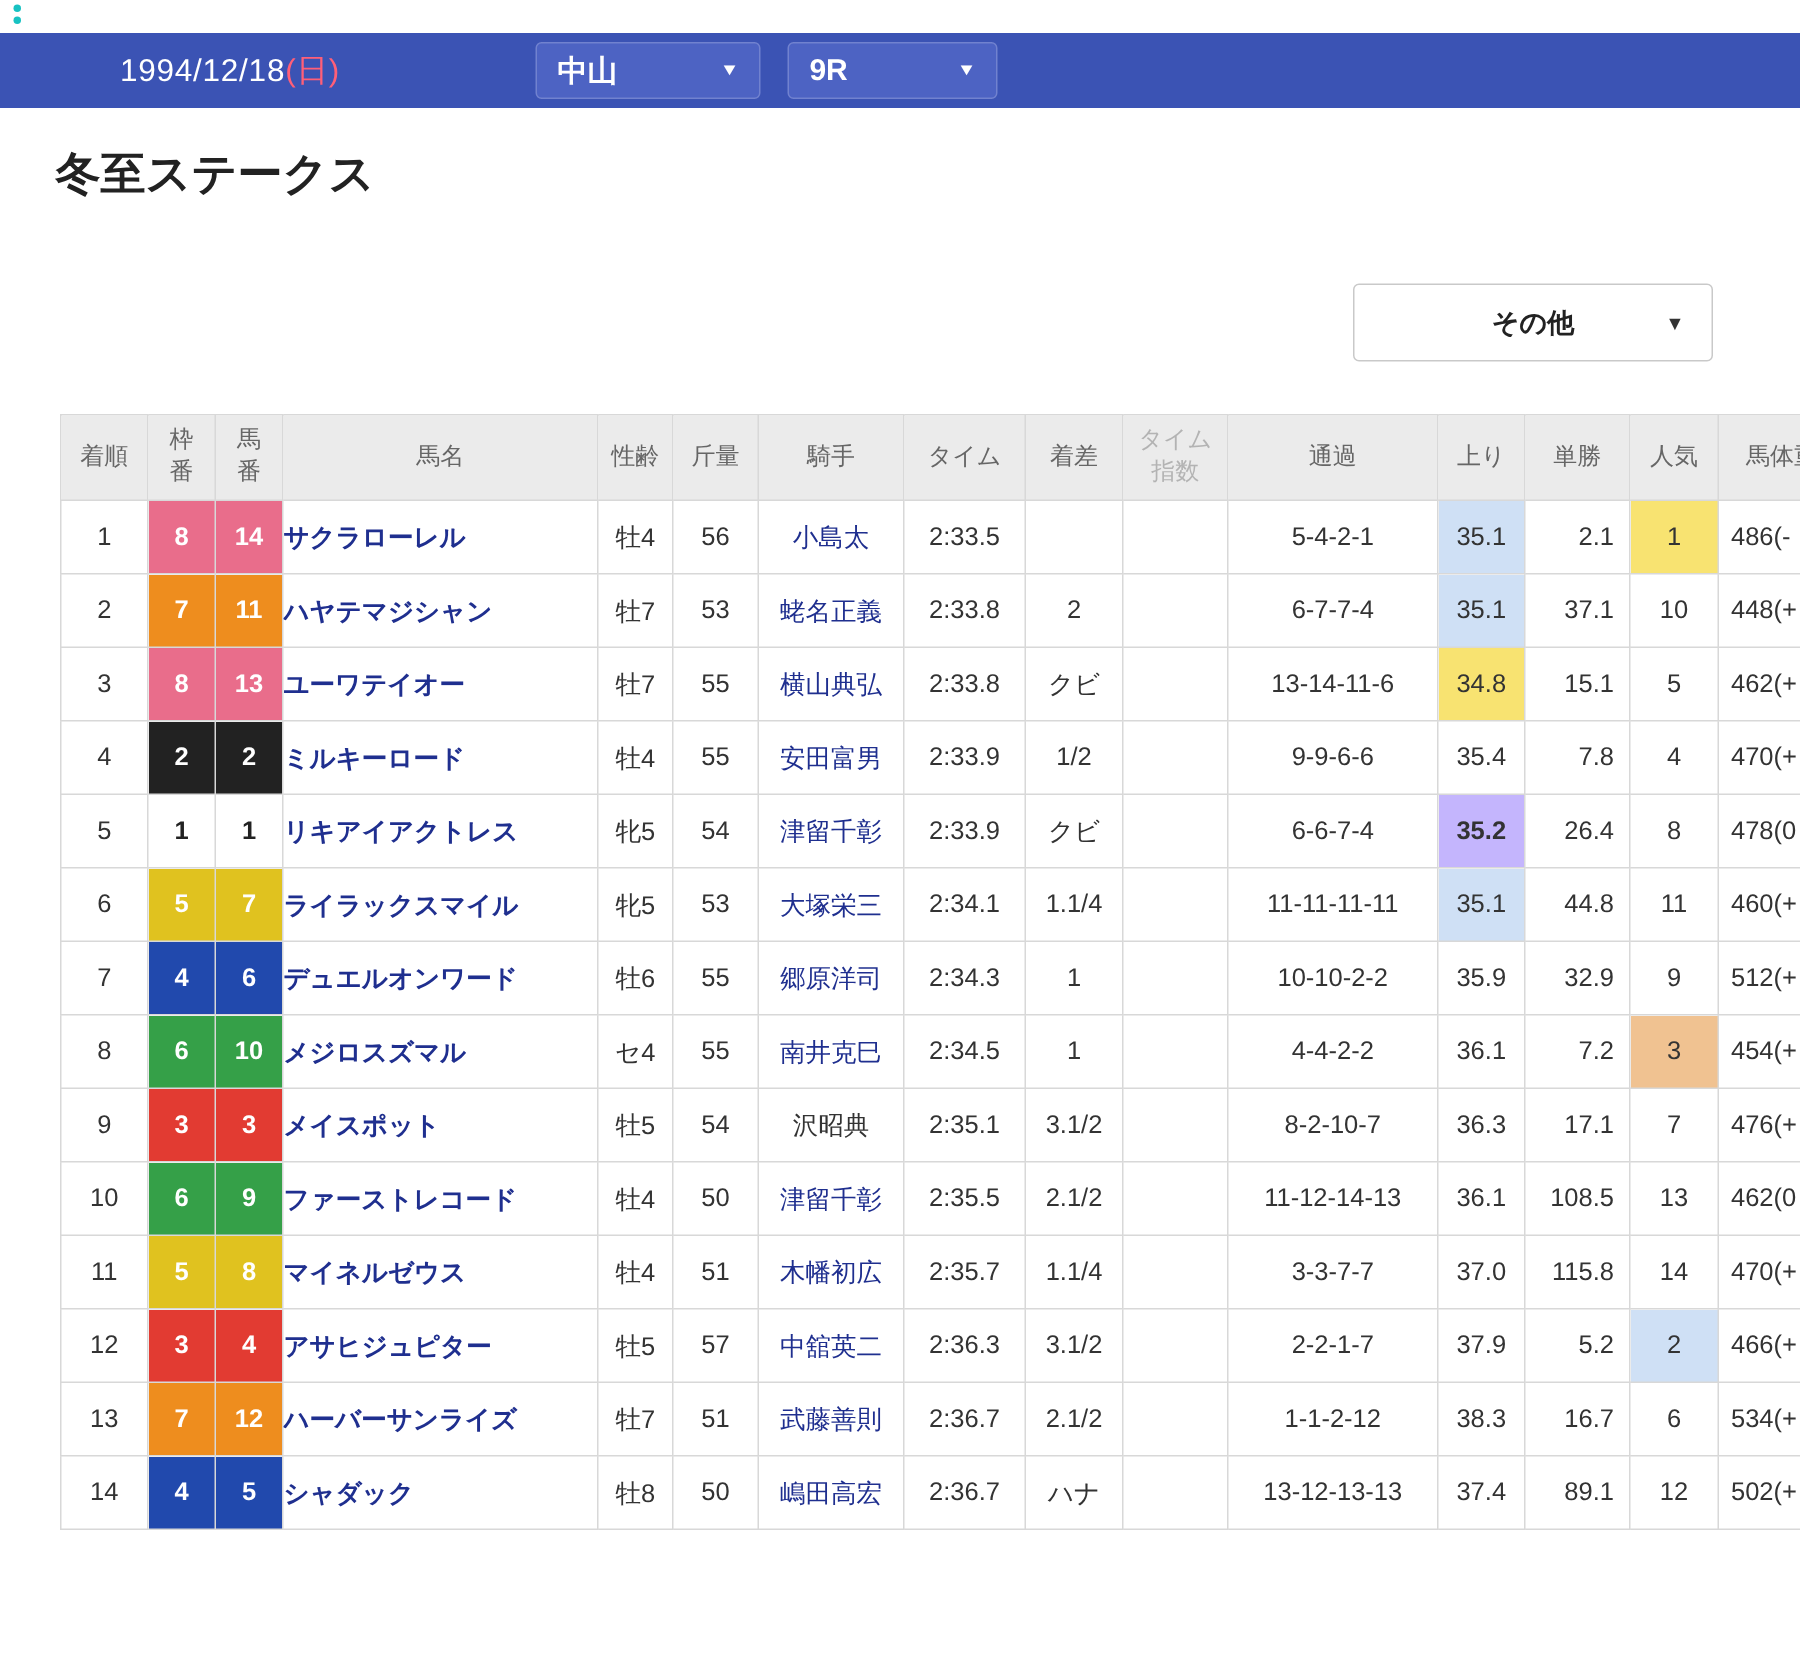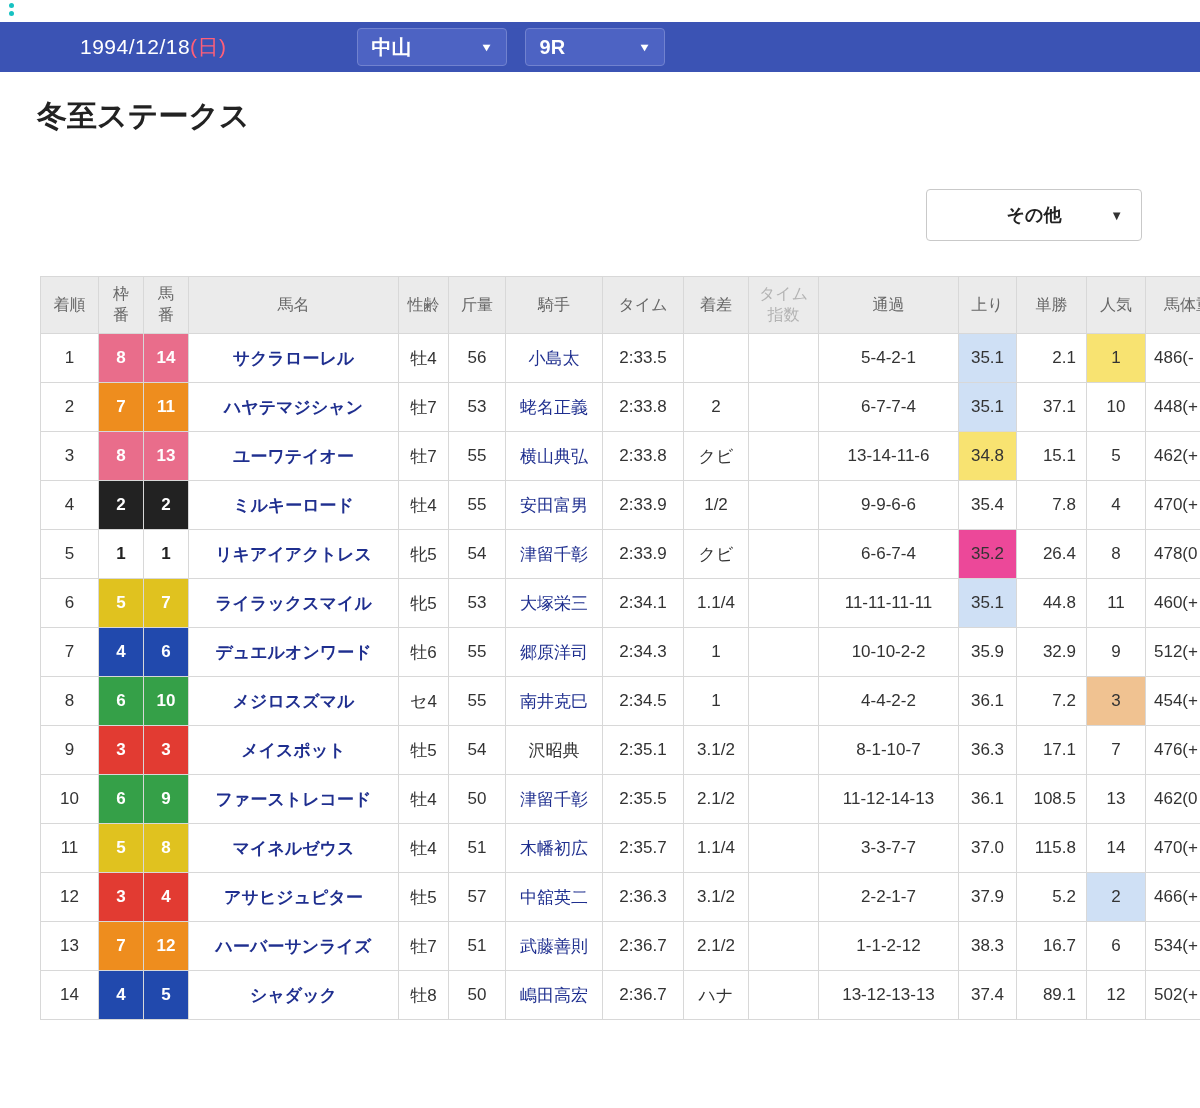--- a/index.html
+++ b/index.html
@@ -34,39 +34,39 @@
   .content { padding-left: 37px; }
   .race-title { margin-top: 24px; font-size: 30px; font-weight: bold; color: #222; }
   .race-info { margin-top: 16px; font-size: 17px; color: #333; }
   .race-info .course { color: #119c30; margin-left: 6px; }
   .race-info .weather { margin-left: 8px; }
   .race-info .sun { color: #f7a919; font-size: 19px; margin: 0 1px; }
   .race-detail { margin-top: 9px; font-size: 17px; color: #333; }
 
   .other-row { display: flex; justify-content: flex-end; padding-right: 58px; margin-top: 52px; }
   .other-select {
-    width: 216px; height: 52px; background: #fff;
+    width: 240px; height: 52px; background: #fff;
     border: 1px solid #c9c9c9; border-radius: 4px;
     display: flex; align-items: center; justify-content: center;
     position: relative; font-size: 18px; font-weight: bold; color: #222; cursor: pointer;
   }
   .other-select .tri { position: absolute; right: 18px; font-size: 13px; color: #333; }
 
   .table-wrap { margin-top: 35px; margin-left: 40px; width: 1215px; }
   table { border-collapse: collapse; table-layout: fixed; width: 1215px; font-size: 17px; }
   th, td { border: 1px solid #d8d8d8; text-align: center; overflow: hidden; white-space: nowrap; }
   thead th {
     background: #ebebeb; color: #666; font-weight: normal;
     font-size: 16px; height: 57px; line-height: 1.3;
   }
   thead th.h-index { color: #b3b3b3; }
   thead th.c-hweight { text-align: left; padding-left: 18px; }
   tbody td { height: 49px; color: #333; background: #fff; }
   td.c-frame { font-weight: bold; }
-  td.c-name { text-align: center; }
+  td.c-name { text-align: left; }
   td.c-name a { font-weight: bold; }
   a.tbl-link { color: #1f2f8f; text-decoration: none; cursor: pointer; }
   td.c-odds { text-align: right; padding-right: 10px; }
   td.c-hweight { text-align: left; padding-left: 8px; }
 </style>
 </head>
 <body>
 
 <div class="top-strip">
   <div class="app-dots">
@@ -212,21 +212,21 @@
           <td class="c-frame" style="background: rgb(255, 255, 255); color: rgb(34, 34, 34);">1</td>
           <td class="c-frame" style="background: rgb(255, 255, 255); color: rgb(34, 34, 34);">1</td>
           <td class="c-name"><a class="tbl-link">リキアイアクトレス</a></td>
           <td>牝5</td>
           <td>54</td>
           <td><a class="tbl-link">津留千彰</a></td>
           <td>2:33.9</td>
           <td>クビ</td>
           <td></td>
           <td>6-6-7-4</td>
-          <td style="background: #ec4899;">35.2</td>
+          <td style="background: #c4b5fd; font-weight: bold;">35.2</td>
           <td class="c-odds">26.4</td>
           <td>8</td>
           <td class="c-hweight">478(0</td>
         </tr>
         <tr>
           <td>6</td>
           <td class="c-frame" style="background: rgb(224, 194, 31); color: rgb(255, 255, 255);">5</td>
           <td class="c-frame" style="background: rgb(224, 194, 31); color: rgb(255, 255, 255);">7</td>
           <td class="c-name"><a class="tbl-link">ライラックスマイル</a></td>
           <td>牝5</td>
@@ -279,21 +279,21 @@
           <td>9</td>
           <td class="c-frame" style="background: rgb(226, 59, 50); color: rgb(255, 255, 255);">3</td>
           <td class="c-frame" style="background: rgb(226, 59, 50); color: rgb(255, 255, 255);">3</td>
           <td class="c-name"><a class="tbl-link">メイスポット</a></td>
           <td>牡5</td>
           <td>54</td>
           <td>沢昭典</td>
           <td>2:35.1</td>
           <td>3.1/2</td>
           <td></td>
-          <td>8-1-10-7</td>
+          <td>8-2-10-7</td>
           <td>36.3</td>
           <td class="c-odds">17.1</td>
           <td>7</td>
           <td class="c-hweight">476(+</td>
         </tr>
         <tr>
           <td>10</td>
           <td class="c-frame" style="background: rgb(53, 160, 72); color: rgb(255, 255, 255);">6</td>
           <td class="c-frame" style="background: rgb(53, 160, 72); color: rgb(255, 255, 255);">9</td>
           <td class="c-name"><a class="tbl-link">ファーストレコード</a></td>

